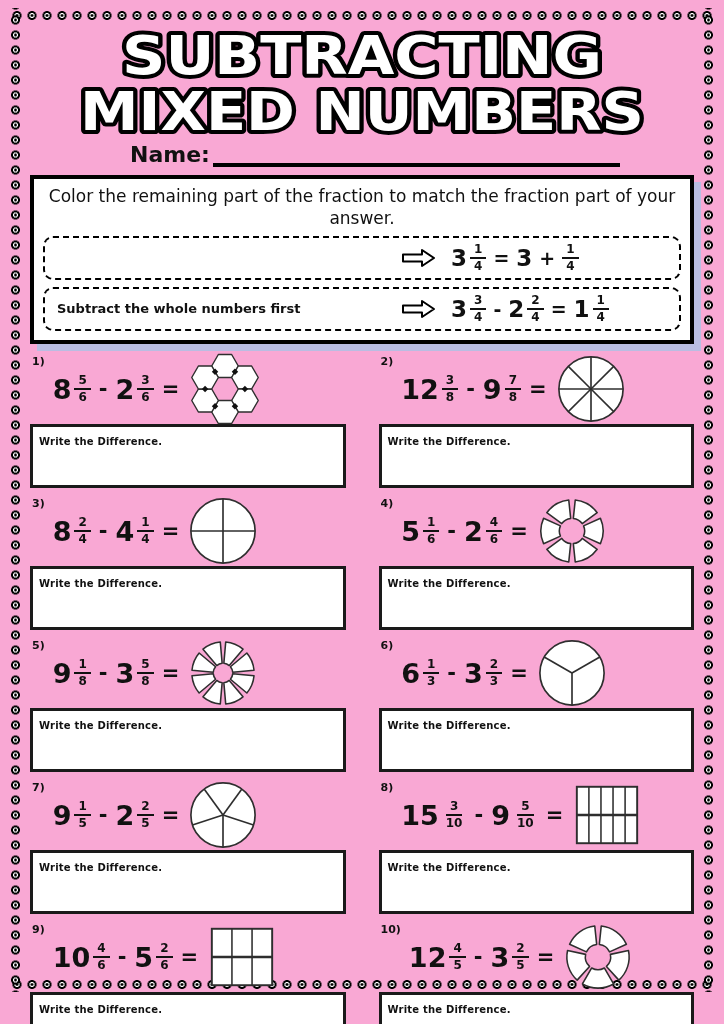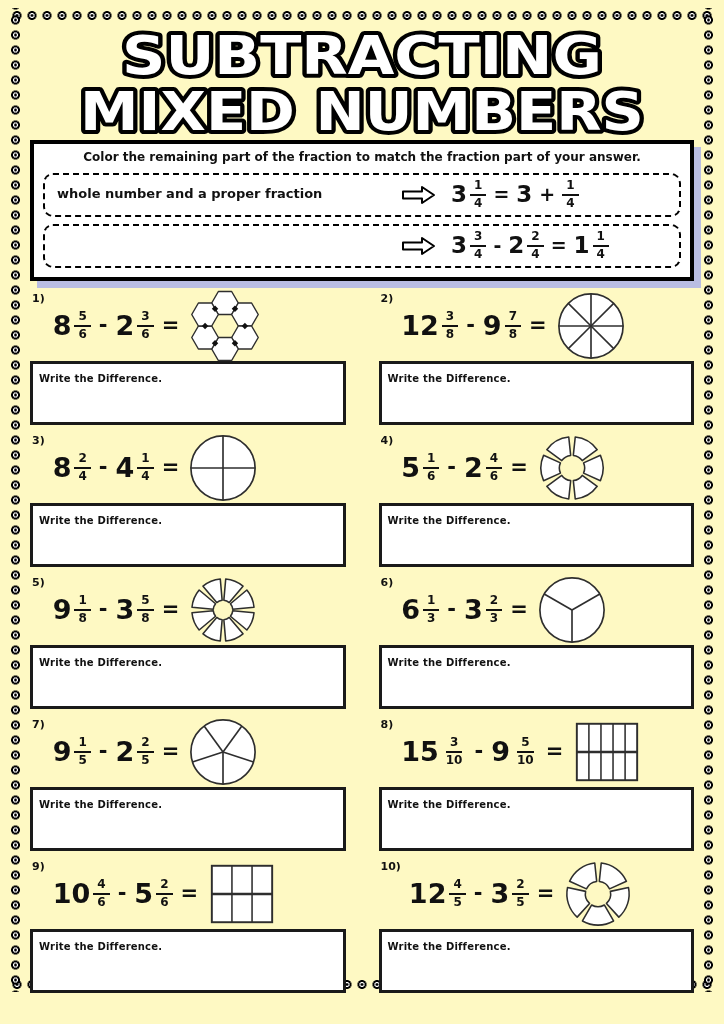--- a/index.html
+++ b/index.html
@@ -1,18 +1,18 @@
 <!DOCTYPE html>
 <html><head>
 <meta charset="utf-8">
 <style>
   * { box-sizing: border-box; }
   html,body { margin:0; padding:0; background:#ffffff; }
   .sheet {
-    position:relative; width:724px; height:1024px; background:#fef9c3;
+    position:relative; width:724px; height:1024px; background:#f9a8d4;
     font-family:"DejaVu Sans", sans-serif; color:#111; overflow:hidden;
   }
   
   .dots {
     position:absolute;
     background-image: radial-gradient(circle, #000 1.3px, #fff 1.5px, #fff 2.6px, #000 2.8px, #000 4.3px, rgba(0,0,0,0) 4.6px);
     background-size:15px 15px; background-position:center;
   }
   .dots-top    { left:8px; right:8px; top:8px;   height:15px; }
   .dots-bottom { left:8px; right:8px; top:977px; height:15px; }
@@ -24,21 +24,21 @@
   .title-svg { display:block; margin:0 auto; }
 
   .name-row { display:flex; align-items:flex-end; margin:2px 74px 8px 100px; }
   .name-label { font-size:22px; font-weight:bold; white-space:nowrap; }
   .name-line { flex:1; border-bottom:4px solid #000; height:24px; margin-left:3px; }
 
   .instr {
     border:4px solid #000; background:#fff; box-shadow:7px 7px 0 #b9bde2;
     padding:6px 9px 9px;
   }
-  .instr-line { text-align:center; font-weight:bold; font-size:12px; line-height:1.3; }
+  .instr-line { text-align:center; font-weight:normal; font-size:17px; line-height:1.3; }
   .tip {
     border:2px dashed #000; border-radius:10px; margin-top:7px; padding:3px 12px;
     display:flex; align-items:center; gap:14px; height:44px;
   }
   .tip-text { font-weight:bold; font-size:13px; line-height:1.25; width:330px; }
   .tip-math { display:flex; align-items:center; gap:7px; font-weight:bold; }
   .tip-math .whole { font-size:23px; }
   .tip-math .op { font-size:19px; }
 
   .mixed { display:inline-flex; align-items:center; gap:3px; }
@@ -67,27 +67,30 @@
   <div class="dots dots-bottom"></div>
   <div class="dots dots-left"></div>
   <div class="dots dots-right"></div>
 
   <div class="content">
     <svg class="title-svg" width="664" height="118" viewBox="0 0 664 118">
       <text x="332" y="52" text-anchor="middle" textLength="480" lengthAdjust="spacingAndGlyphs" font-family="DejaVu Sans, sans-serif" font-size="54" font-weight="bold" fill="#ffffff" stroke="#000000" stroke-width="8" stroke-linejoin="round" paint-order="stroke">SUBTRACTING</text>
       <text x="332" y="108" text-anchor="middle" textLength="564" lengthAdjust="spacingAndGlyphs" font-family="DejaVu Sans, sans-serif" font-size="54" font-weight="bold" fill="#ffffff" stroke="#000000" stroke-width="8" stroke-linejoin="round" paint-order="stroke">MIXED NUMBERS</text>
     </svg>
 
+    <div class="name-row">
+      <span class="name-label">Name:</span>
+      <span class="name-line"></span>
+    </div>
 
     <div class="instr">
       <div class="instr-line">Color the remaining part of the fraction to match the fraction part of your answer.</div>
 
       <div class="tip">
         <div class="tip-text">
-          <div>whole number and a proper fraction</div>
         </div>
         <svg width="36" height="20" viewBox="0 0 36 20">
           <path d="M2 6.5 H21 V2 L33 10 L21 18 V13.5 H2 Z" fill="#fff" stroke="#000" stroke-width="2" stroke-linejoin="round"></path>
         </svg>
         <div class="tip-math">
           <span class="mixed">
               <span class="whole">3</span>
               <span class="frac">
                 <span class="frac-num">1</span>
                 <span class="frac-den">4</span>
@@ -98,20 +101,21 @@
           <span class="op">+</span>
           <span class="frac">
               <span class="frac-num">1</span>
               <span class="frac-den">4</span>
             </span>
         </div>
       </div>
 
       <div class="tip">
         <div class="tip-text">
+          <div>Subtract the whole numbers first</div>
         </div>
         <svg width="36" height="20" viewBox="0 0 36 20">
           <path d="M2 6.5 H21 V2 L33 10 L21 18 V13.5 H2 Z" fill="#fff" stroke="#000" stroke-width="2" stroke-linejoin="round"></path>
         </svg>
         <div class="tip-math">
           <span class="mixed">
               <span class="whole">3</span>
               <span class="frac">
                 <span class="frac-num">3</span>
                 <span class="frac-den">4</span>

